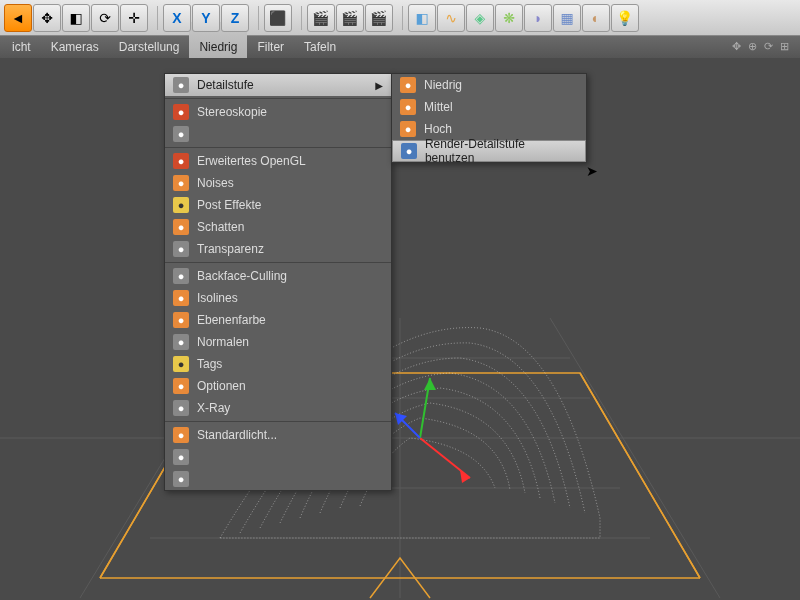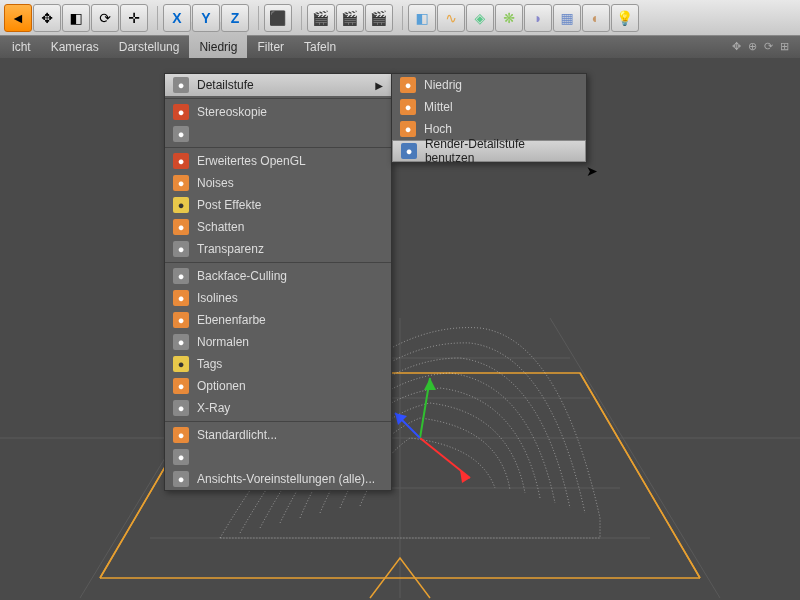--- a/index.html
+++ b/index.html
@@ -200,21 +200,20 @@
     <div class="dd-sep"></div>
     <div class="dd-item">
       <span class="dd-icon ico-org">●</span>
       <span>Standardlicht...</span>
     </div>
     <div class="dd-item">
       <span class="dd-icon ico-gry">●</span>
     </div>
     <div class="dd-item">
       <span class="dd-icon ico-gry">●</span>
-      <span>Ansichts-Voreinstellungen (alle)...</span>
     </div>
   </div>
 <div class="submenu" id="sm">
     <div class="sm-item">
       <span class="dd-icon ico-org">●</span>
       <span>Niedrig</span>
     </div>
     <div class="sm-item">
       <span class="dd-icon ico-org">●</span>
       <span>Mittel</span>

